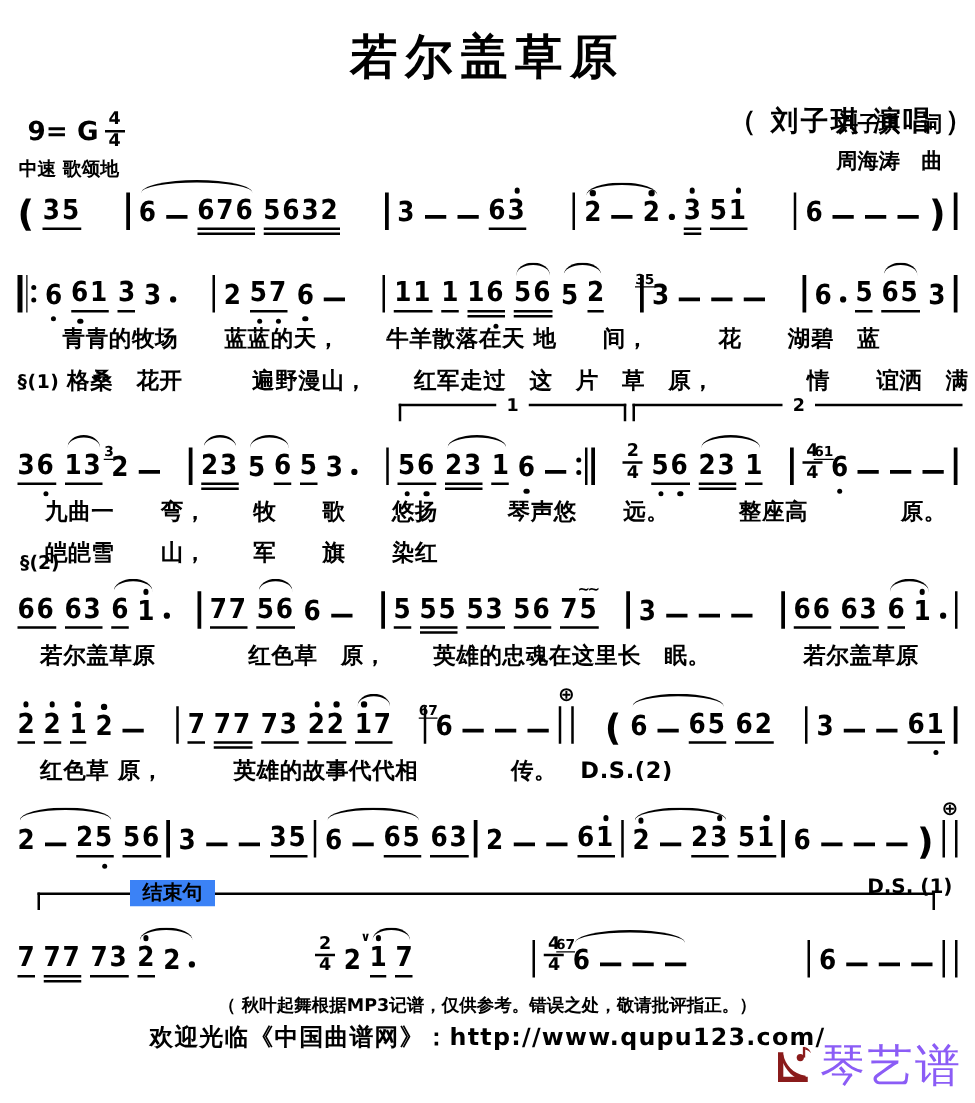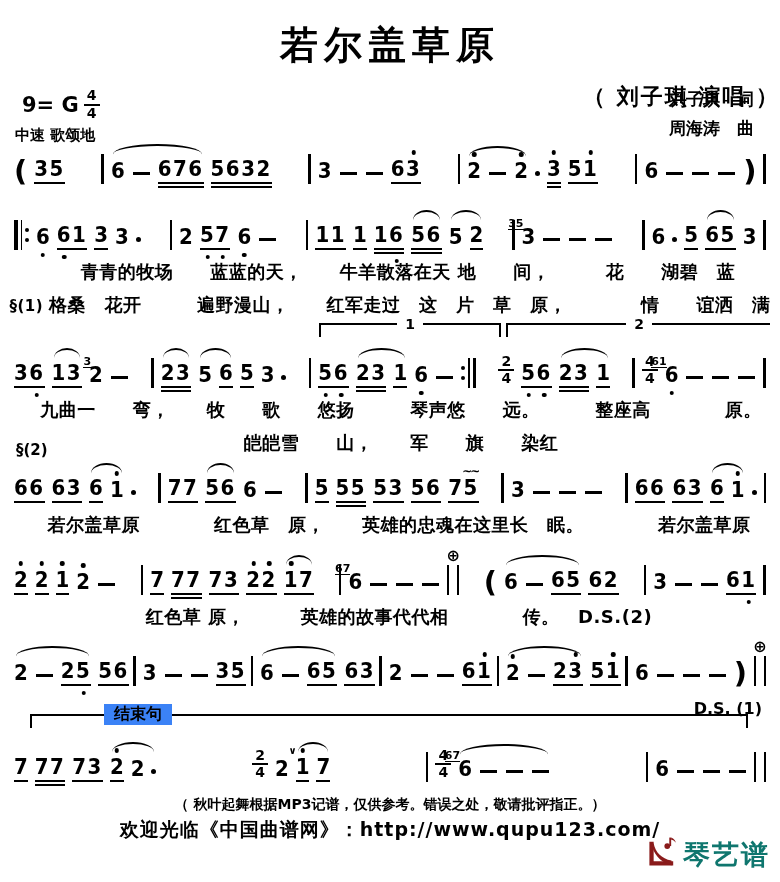--- a/index.html
+++ b/index.html
@@ -53,40 +53,40 @@
   .grace{position:absolute;right:86%;bottom:82%;font-size:11px;font-weight:bold;
          border-bottom:1.5px solid #000;line-height:1;white-space:nowrap;font-style:normal;}
   .trm{position:absolute;left:45%;bottom:100%;font-size:12px;font-weight:bold;
        letter-spacing:-2px;line-height:1;font-style:normal;}
   .br{position:absolute;right:94%;bottom:100%;font-size:10px;font-weight:bold;line-height:1;font-style:normal;}
   .codaw{position:relative;display:flex;align-items:flex-end;}
   .codam{position:absolute;left:50%;transform:translateX(-50%);bottom:104%;
          font-size:16px;font-weight:bold;line-height:1;font-style:normal;}
 
   .lyr{margin-top:11px;font-size:18px;font-weight:bold;white-space:pre;letter-spacing:.5px;
-       display:flex;align-items:baseline;gap:6px;line-height:1.2;justify-content:center;}
+       display:flex;align-items:baseline;gap:6px;line-height:1.2;}
   .segno{font-size:15px;font-weight:bold;}
   .segno-top{position:absolute;left:2px;top:-24px;font-size:15px;font-weight:bold;}
   .ds{margin-top:13px;text-align:right;font-size:16px;font-weight:bold;padding-right:4px;}
 
   .volta{position:absolute;height:12px;border-top:2px solid #000;border-left:2px solid #000;
          top:-27px;text-align:center;}
   .volta.v1{left:305px;width:178px;border-right:2px solid #000;}
   .volta.v2{left:492px;width:262px;}
   .volta span{position:relative;top:-11px;background:#fff;padding:0 8px;font-size:14px;font-weight:bold;}
   .endingbr{position:absolute;left:16px;right:18px;top:-30px;height:12px;
             border-top:2.5px solid #000;border-left:2.5px solid #000;border-right:2.5px solid #000;}
   .endlabel{position:absolute;left:90px;top:-40px;background:#3b82f6;padding:0 10px;
             font-size:16px;font-weight:bold;}
 
   
   .fnote{position:absolute;top:796px;left:0;right:0;text-align:center;font-size:14px;font-weight:bold;}
   .site{position:absolute;top:817px;left:0;right:0;text-align:center;font-size:19px;font-weight:bold;letter-spacing:1px;}
   .logo{position:absolute;top:835px;right:10px;display:flex;align-items:center;gap:3px;}
-  .logo .lt{font-size:27px;font-weight:700;color:#0f766e;letter-spacing:2px;line-height:1;}
+  .logo .lt{font-size:36px;font-weight:400;color:#8b5cf6;letter-spacing:2px;line-height:1;}
 </style>
 </head>
 <body>
 
 <div class="sheet">
 
   <div class="title">若尔盖草原</div>
   <div class="subtitle">（ 刘子琪 演唱 ）</div>
 
   <div class="keysig">

